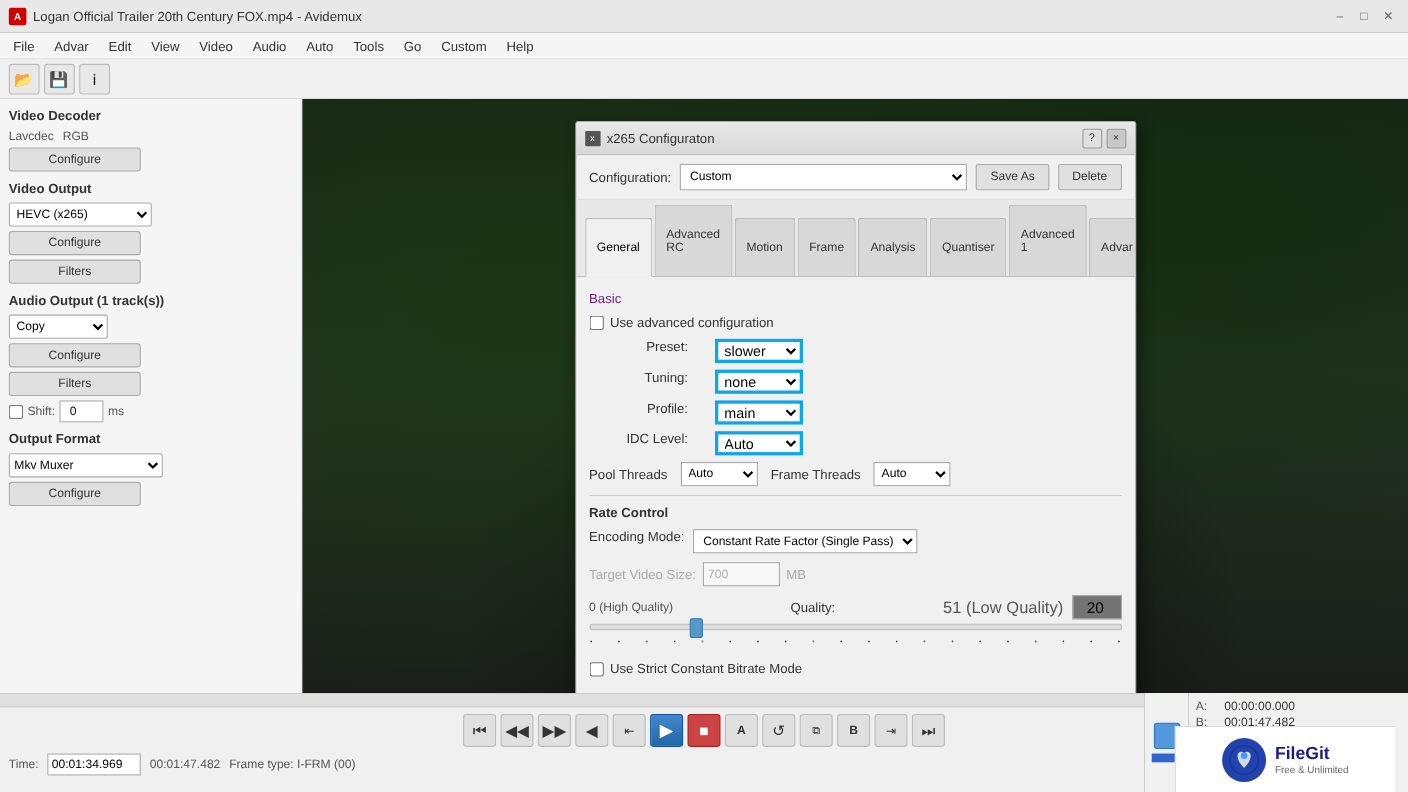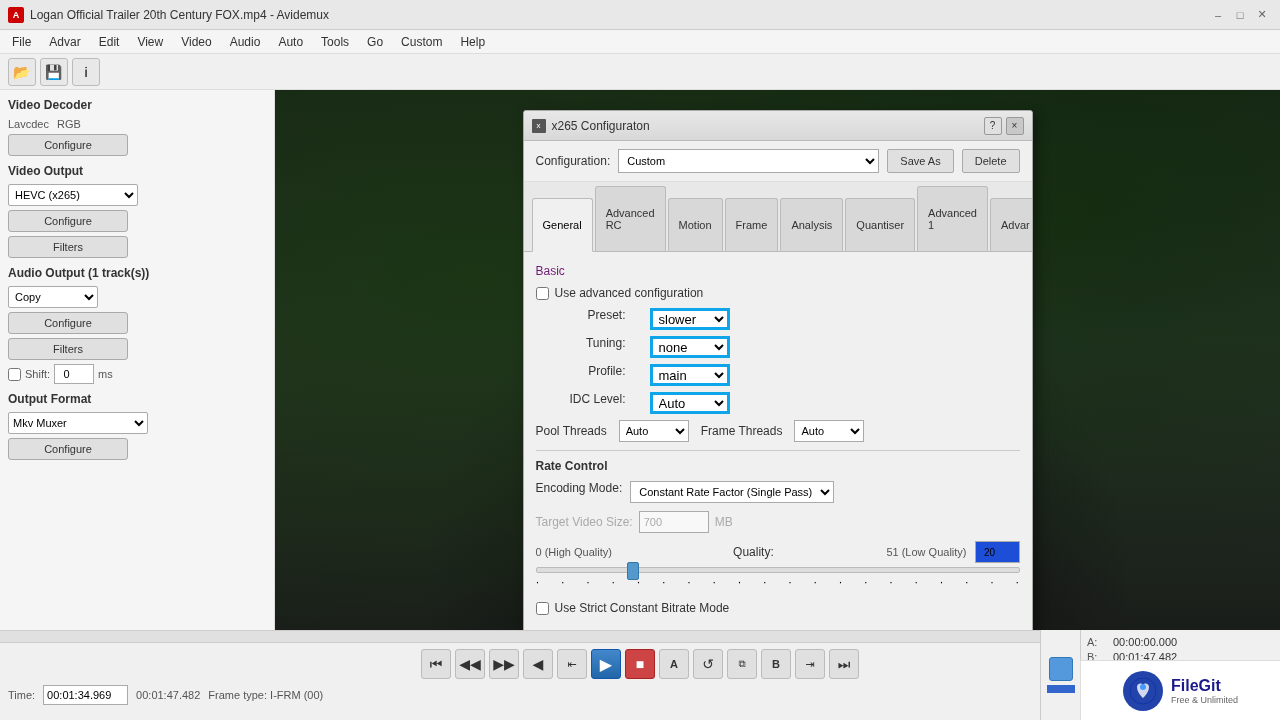--- a/index.html
+++ b/index.html
@@ -428,28 +428,28 @@
 
     
     .quality-row {
       display: flex;
       align-items: center;
       gap: 8px;
       margin-bottom: 4px;
     }
     .quality-label-left { font-size: 11px; color: #555; min-width: 85px; }
     .quality-center { font-size: 12px; color: #333; flex: 1; text-align: center; }
-    .quality-label-right { font-size: 11px; color: #555; min-width: 80px; text-align: right; }
+    .quality-label-right { font-size: 15px; color: #555; min-width: 80px; text-align: right; }
     .quality-value-input {
       width: 45px;
       height: 22px;
       border: 1px solid #aaa;
-      background: #1d4ed8;
-      font-size: 10px;
-      text-align: center;
+      background: #737373;
+      font-size: 14px;
+      text-align: right;
     }
 
     .slider-container {
       padding: 0 0 4px;
       margin-bottom: 8px;
       position: relative;
     }
     .slider-track {
       height: 6px;
       background: #ddd;
@@ -593,21 +593,21 @@
       display: flex;
       align-items: center;
       gap: 6px;
       margin-top: 6px;
     }
     .play-filtered-label { font-size: 11px; color: #333; }
 
     
     .filegit-logo {
       position: absolute;
-      right: 0;
+      right: 12px;
       bottom: 0;
       width: 200px;
       height: 60px;
       background: white;
       display: flex;
       align-items: center;
       justify-content: center;
       gap: 8px;
       border-top: 1px solid #ddd;
       border-left: 1px solid #ddd;

